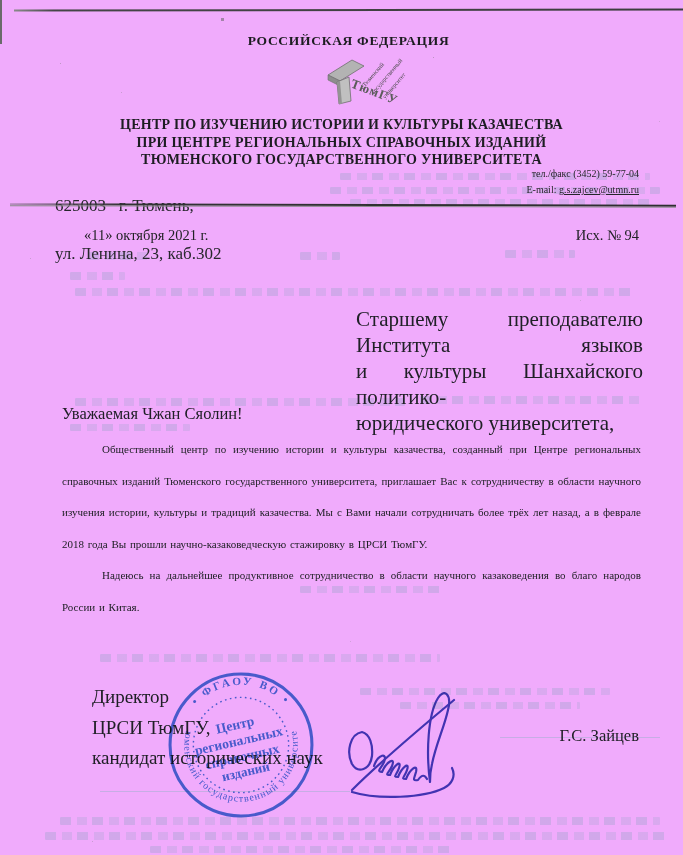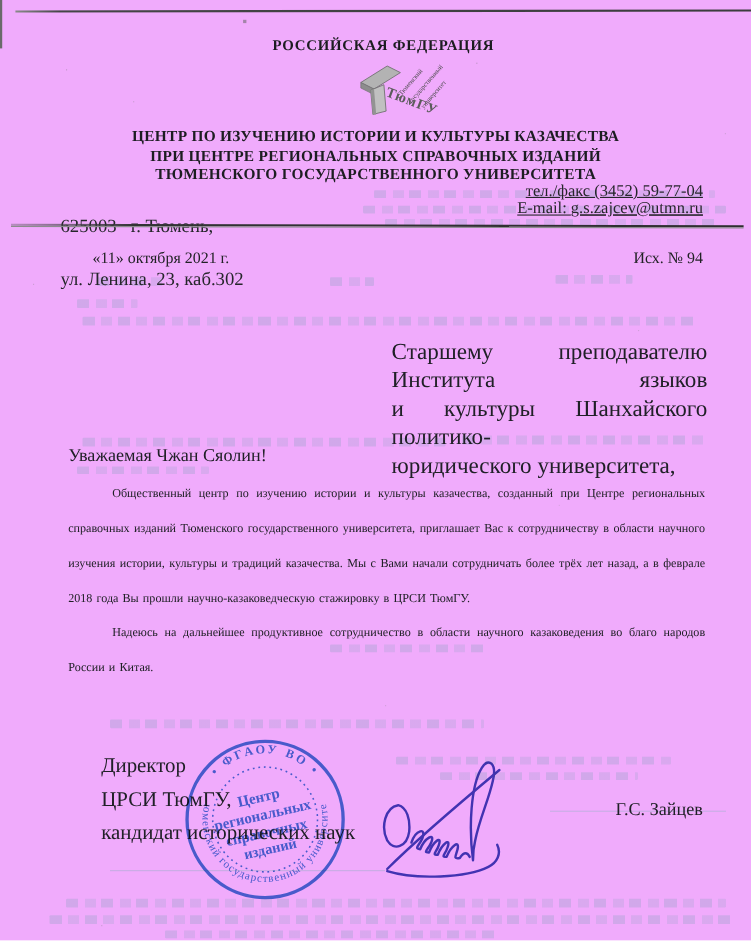--- a/index.html
+++ b/index.html
@@ -24,22 +24,22 @@
       rgba(150,162,200,0) 11px 17px, rgba(150,162,200,.30) 17px 27px, rgba(150,162,200,0) 27px 32px); }
   .bleedline { position:absolute; height:1px; background:rgba(165,175,210,.55); filter:blur(.3px); }
   
   .country { position:absolute; top:33px; left:0; width:100%; text-align:center;
     font-weight:bold; font-size:13.5px; letter-spacing:.7px; color:#1c1c20; transform:translateX(7px); }
   .logo { position:absolute; top:53px; left:314px; width:104px; height:52px; }
   .org { position:absolute; top:96px; left:0; width:100%; text-align:center;
     font-weight:bold; font-size:14px; line-height:17.5px; letter-spacing:.25px; color:#1d1d22;margin-top:20px; }
   .addr { position:absolute; top:166px; left:55px; font-size:17px; line-height:16px;
     white-space:pre; color:#26262b; }
-  .contact { position:absolute; top:166px; right:44px; font-size:15px; line-height:16px;
-    text-align:right; color:#26262b;text-decoration:underline; }
+  .contact { position:absolute; top:166px; right:44px; font-size:10px; line-height:16px;
+    text-align:right; color:#26262b; }
   .contact .email { text-decoration:underline; }
   .rule { position:absolute; top:204px; left:10px; width:666px; height:3px;
     background:linear-gradient(90deg, rgba(80,80,82,.35), #323234 17%, #2e2e30);
     border-bottom:1px solid #8c8c8e; transform:rotate(0.12deg); }
   
   .date { position:absolute; top:227px; left:84px; font-size:14.5px; }
   .ref  { position:absolute; top:227px; right:44px; font-size:14.5px; }
   
   .recipient { position:absolute; top:306px; left:356px; width:287px;
     font-size:21px; line-height:26px; color:#202027; }

